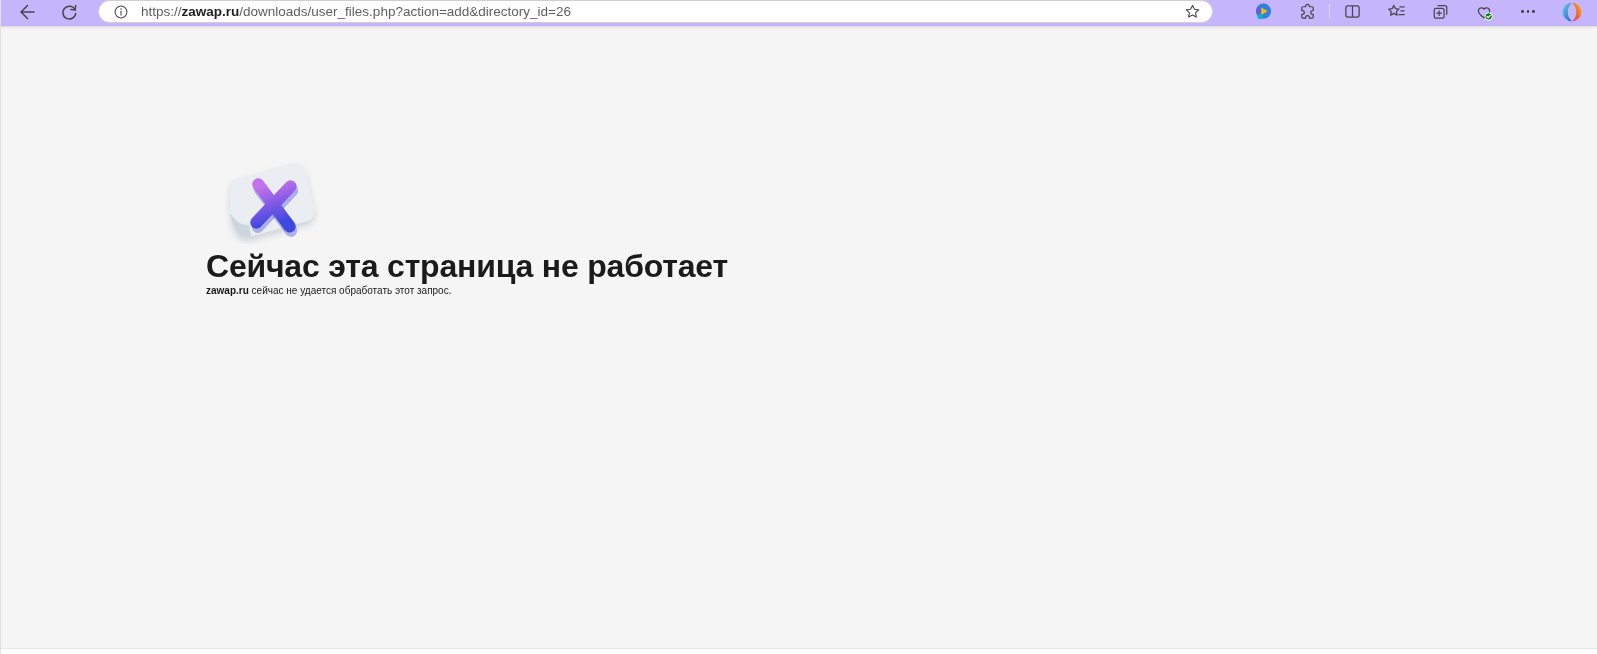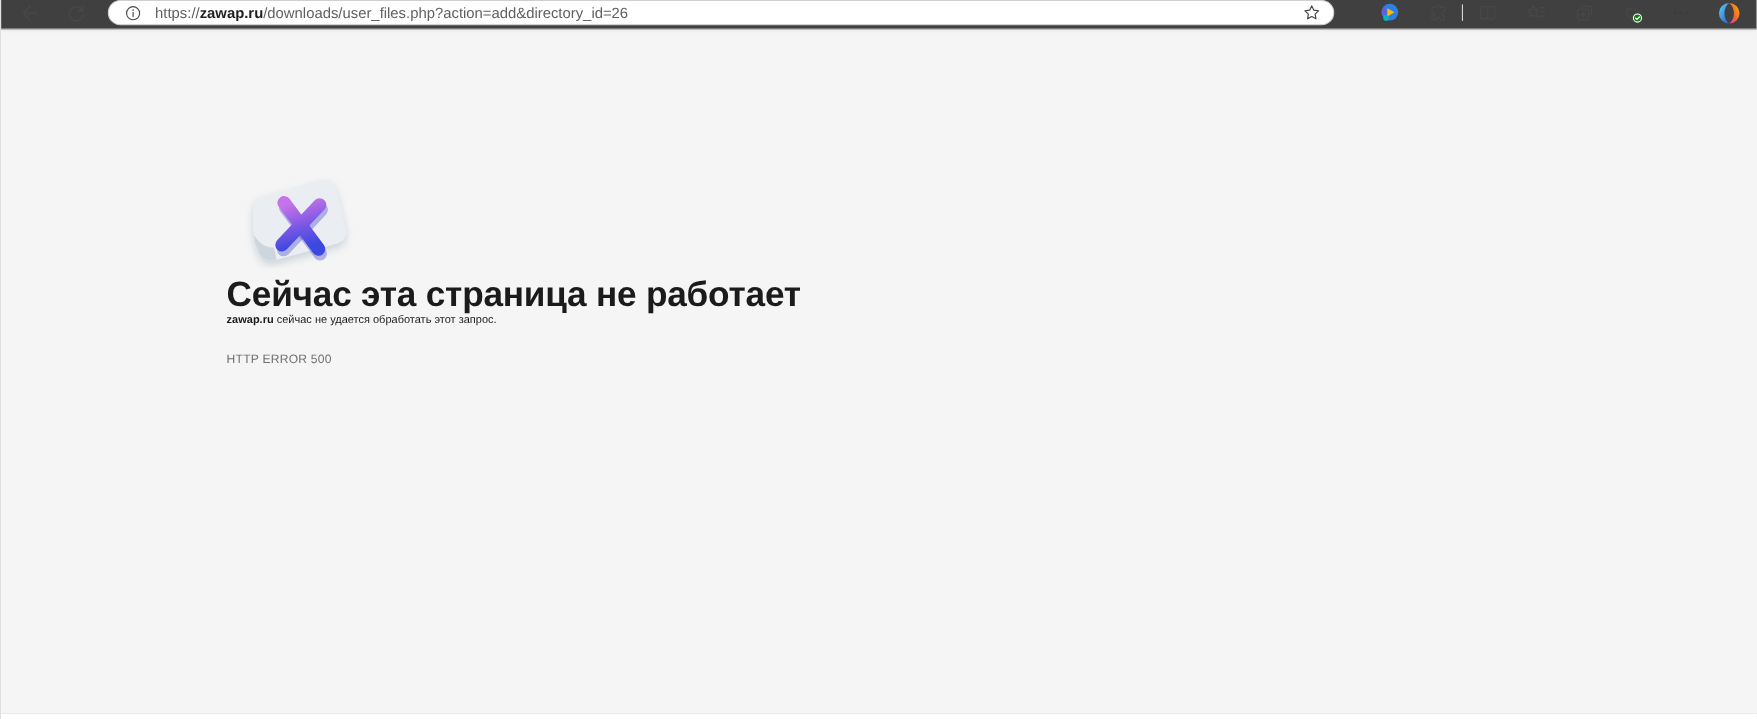--- a/index.html
+++ b/index.html
@@ -7,21 +7,21 @@
   body {
     font-family:"Liberation Sans", sans-serif;
     background:#f5f5f5;
     position:relative;
     border-left:1px solid #e0e0e0;
   }
 
   
   .chrome {
     height:27px;
-    background:#404040;
+    background:#c4b5fd;
     display:flex;
     align-items:center;
     padding:0 11px 3px 12px;
     border-bottom:1px solid #dcdcdc;
     box-shadow:0 1px 3px rgba(0,0,0,.05);
     position:relative;
     z-index:2;
   }
   .nav-btn {
     width:28px; height:24px;
@@ -241,18 +241,17 @@
       <path d="M41 29 L73 72" stroke="#3b3bc8" stroke-width="12.5" stroke-linecap="round" opacity="0.35" transform="translate(1.5,2.5)"></path>
       <path d="M74 31 L39 68" stroke="#3b3bc8" stroke-width="12.5" stroke-linecap="round" opacity="0.35" transform="translate(1.5,2.5)"></path>
       <path d="M41 27 L73 70" stroke="url(#xg)" stroke-width="12.5" stroke-linecap="round"></path>
       <path d="M74 29 L39 66" stroke="url(#xg)" stroke-width="12.5" stroke-linecap="round"></path>
     </svg>
 
     <h1 class="error-title">Сейчас эта страница не работает</h1>
 
     <p class="error-message"><span class="msg-domain">zawap.ru</span><span> сейчас не удается обработать этот запрос.</span></p>
 
-    <p class="error-code">HTTP ERROR 500</p>
 
   </div>
 </div>
 
 <div class="footer-strip"></div>
 
 </body></html>

